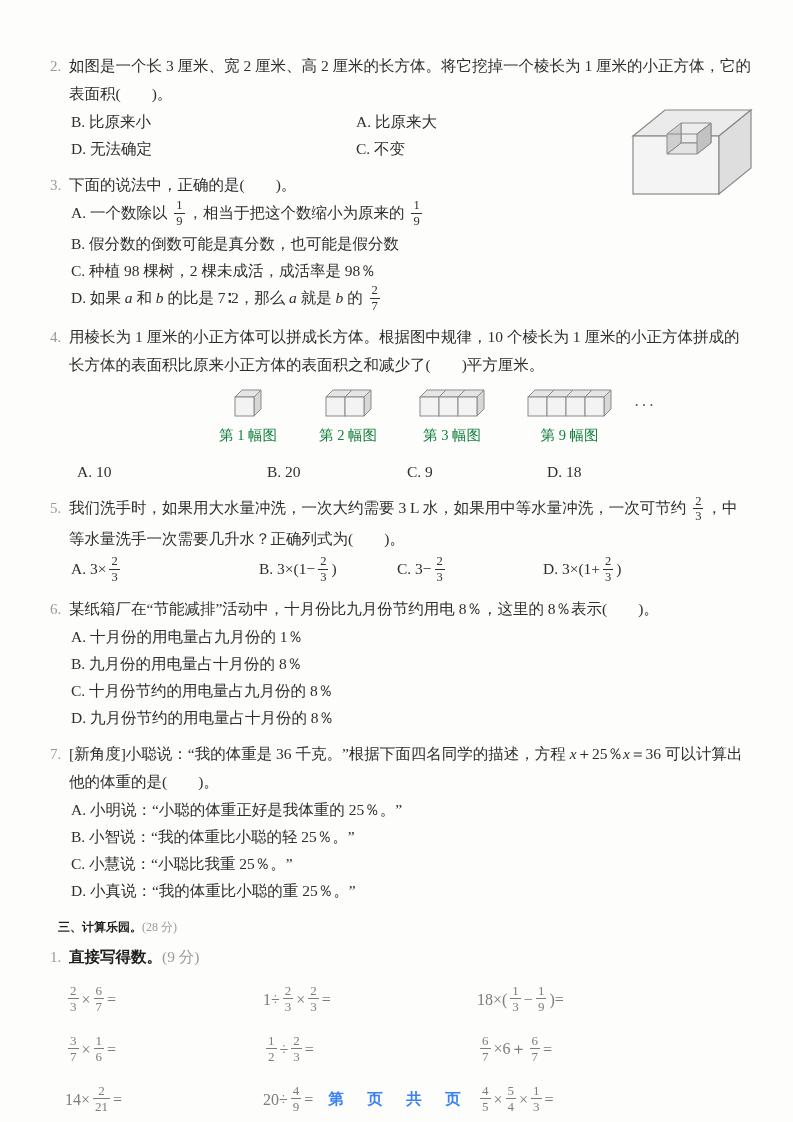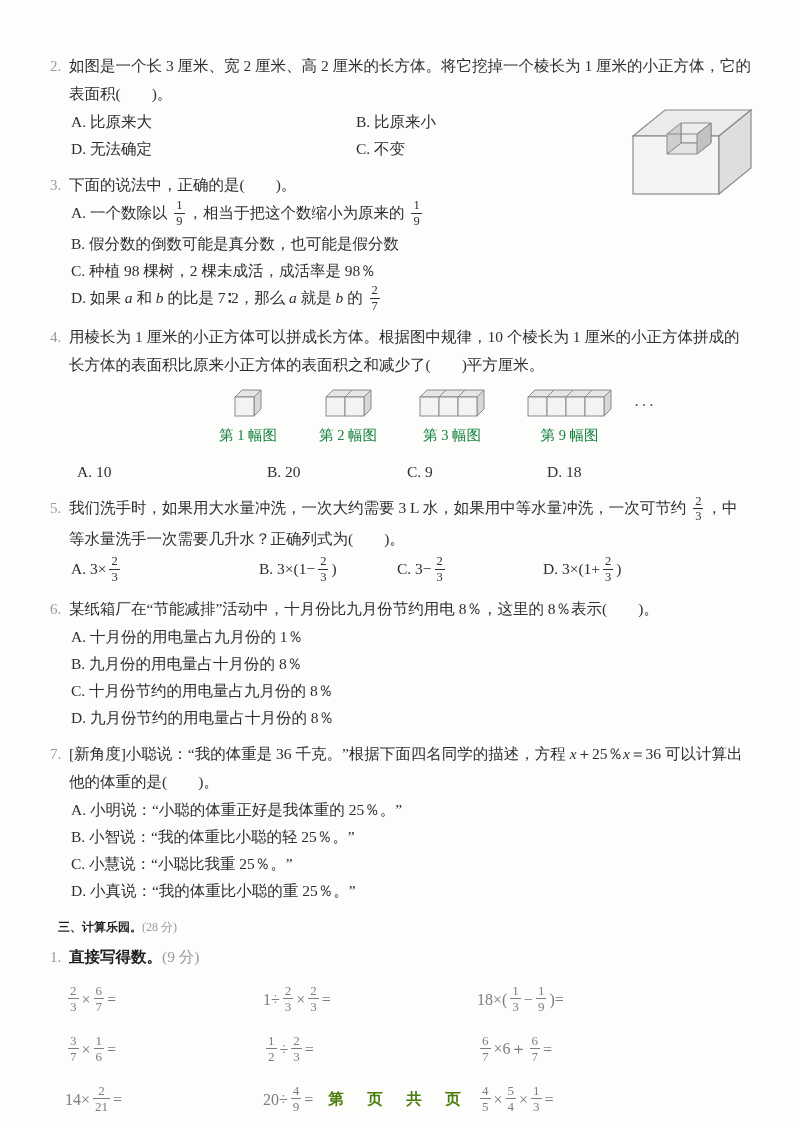--- a/index.html
+++ b/index.html
@@ -39,34 +39,34 @@
   .sec-head{font-size:12px;line-height:28px;margin:4px 0 2px 8px;}
   .sec-title{font-weight:bold;color:#1e1e1e;}
   .sec-score{color:#9a9a9a;}
   .sub-head{display:flex;font-size:15.5px;line-height:27px;margin-bottom:4px;}
   .sub-title{font-weight:bold;color:#1e1e1e;}
   
   .calcgrid{display:grid;grid-template-columns:198px 214px 1fr;padding-left:15px;}
   .calc-cell{height:50px;display:flex;align-items:center;color:#7d7d7d;font-size:16px;white-space:nowrap;}
   .calc-cell .frac{font-size:13px;}
   .footer{position:absolute;left:0;bottom:12px;width:100%;text-align:center;
-          font-weight:bold;font-size:15.5px;color:#4d7c0f;letter-spacing:4px;}
+          font-weight:bold;font-size:15.5px;color:#3b82f6;letter-spacing:4px;}
 </style>
 </head>
 <body>
 
 <div class="page">
 
   <div class="q">
     <span class="qnum">2.</span>
     <div class="qbody">
       <div class="qtext">如图是一个长 3 厘米、宽 2 厘米、高 2 厘米的长方体。将它挖掉一个棱长为 1 厘米的小正方体，它的表面积(　　)。</div>
       <div class="opts opts2">
+        <span class="opt">B. 比原来小</span>
         <span class="opt">A. 比原来大</span>
-        <span class="opt">B. 比原来小</span>
         <span class="opt">D. 无法确定</span>
         <span class="opt">C. 不变</span>
       </div>
     </div>
   </div>
 
   <div class="cuboid">
     <svg width="150" height="100" viewBox="0 0 150 100">
       <polygon points="24,38 56,12 142,12 110,38" fill="#ebebeb" stroke="#8a8a8a" stroke-width="1.2"></polygon>
       <rect x="24" y="38" width="86" height="58" fill="#f4f4f4" stroke="#8a8a8a" stroke-width="1.2"></rect>

